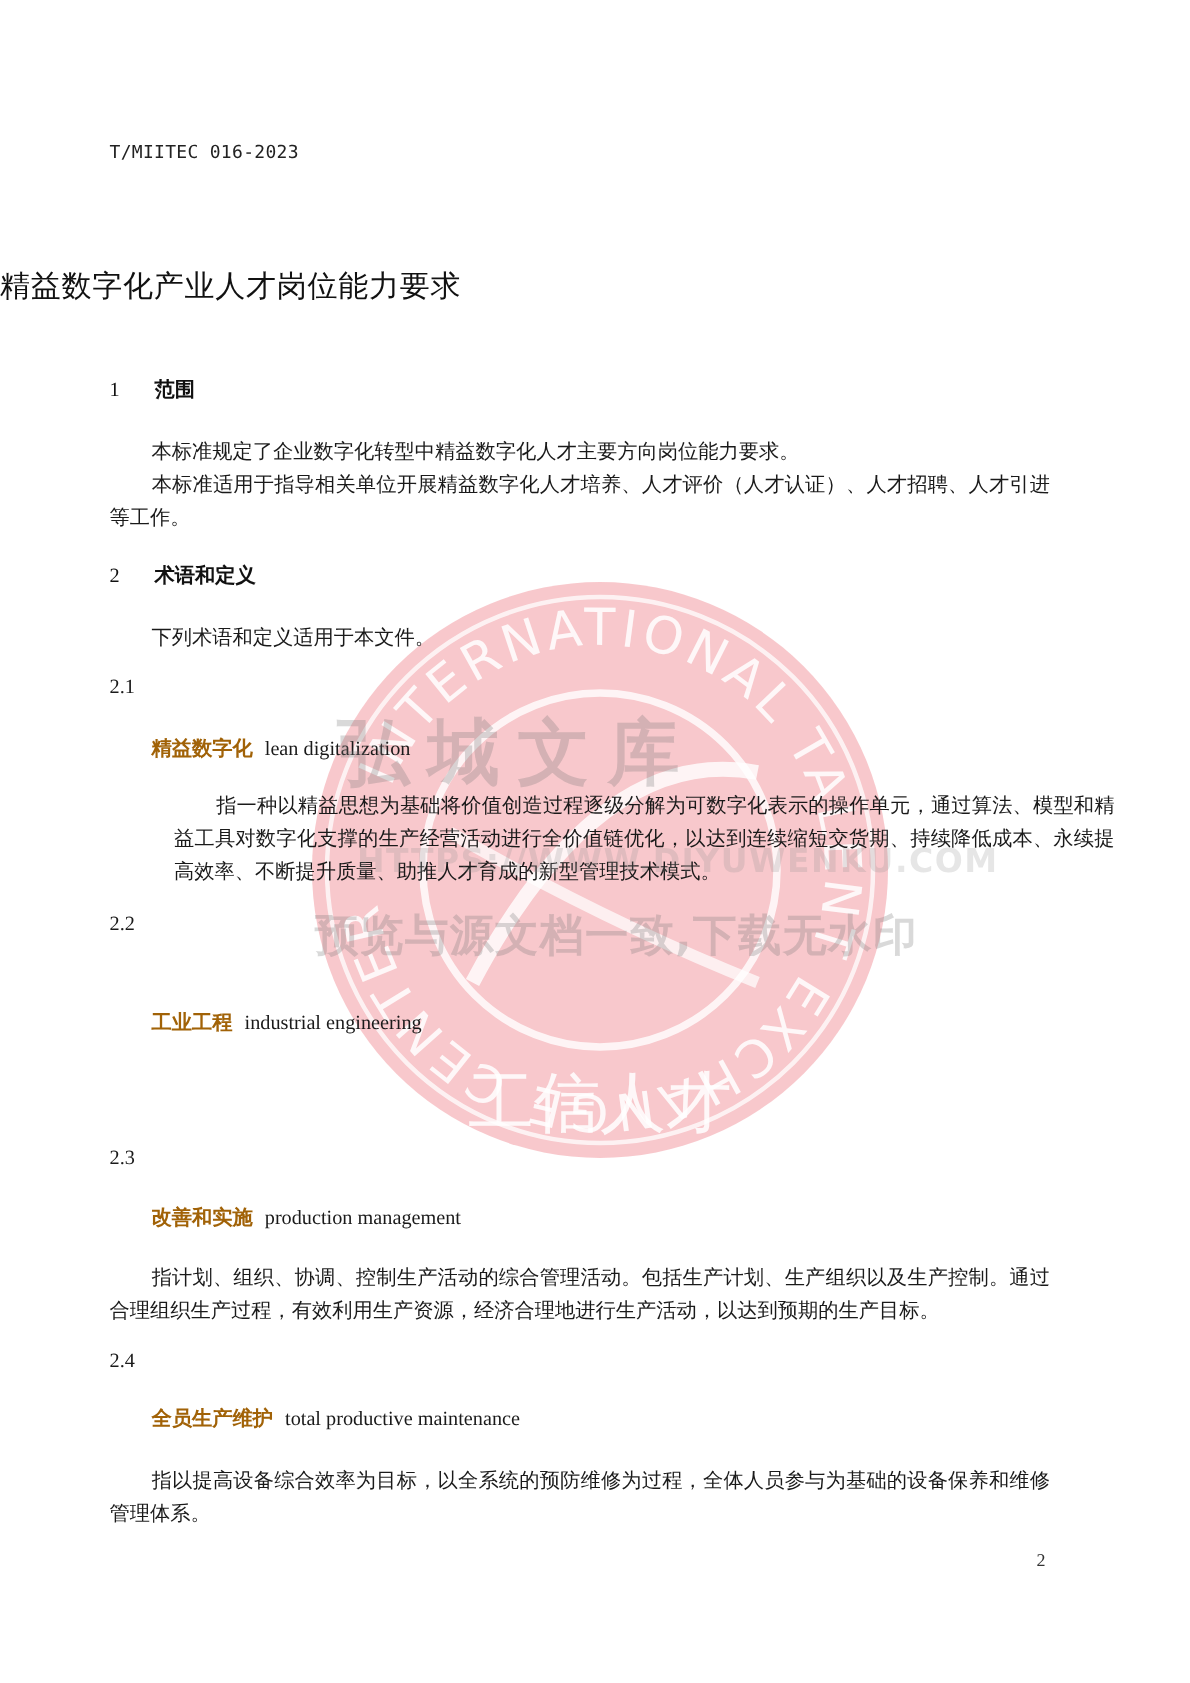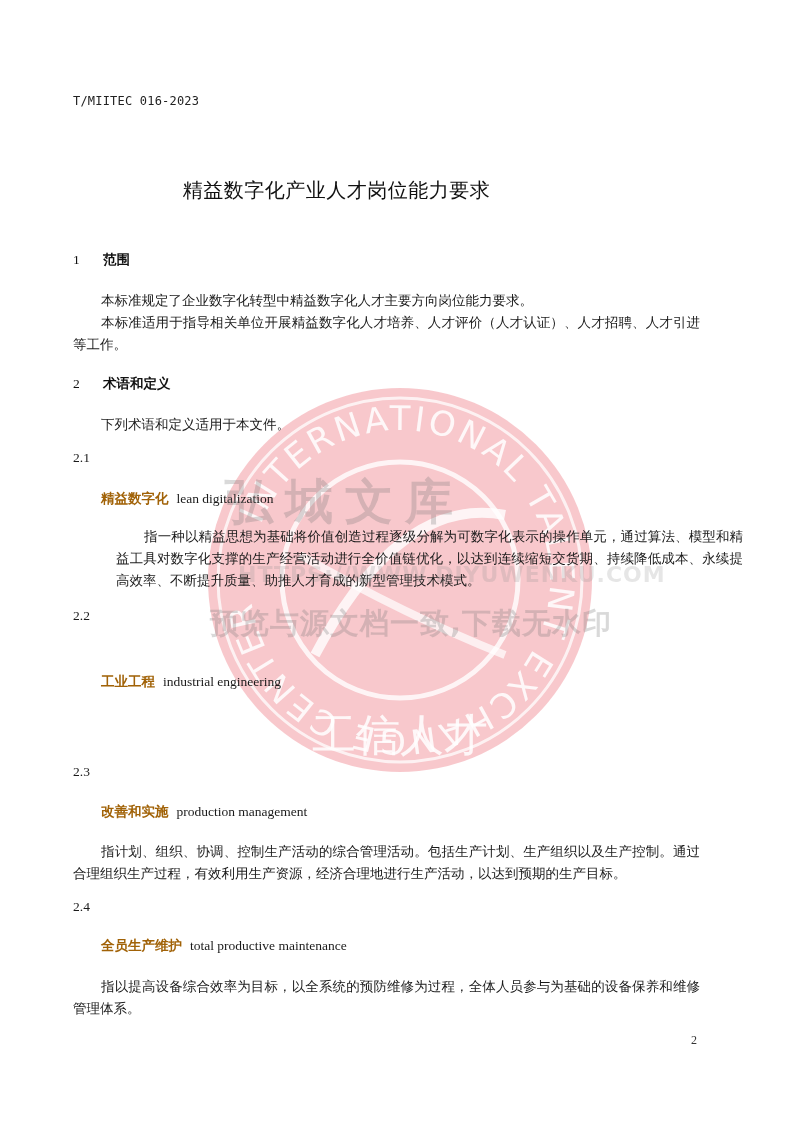--- a/index.html
+++ b/index.html
@@ -24,21 +24,21 @@
     .abs { position: absolute; white-space: nowrap; }
     .doc-code {
       left: 73px; top: 94px;
       font-family: "DejaVu Sans Mono", "Liberation Mono", monospace;
       font-size: 12px;
       letter-spacing: 0.2px;
       color: #222;
     }
     .doc-title {
       left: 0; width: 673px; top: 177px;
-      text-align: center;
+      text-align: left;
       font-family: "DejaVu Sans", "Liberation Sans", sans-serif;
       font-size: 20px;
       color: #111;
       letter-spacing: 0.5px;
     }
     .sec-heading {
       font-size: 13.5px;
       font-family: "DejaVu Sans", "Liberation Sans", sans-serif;
       font-weight: bold;
       color: #111;

